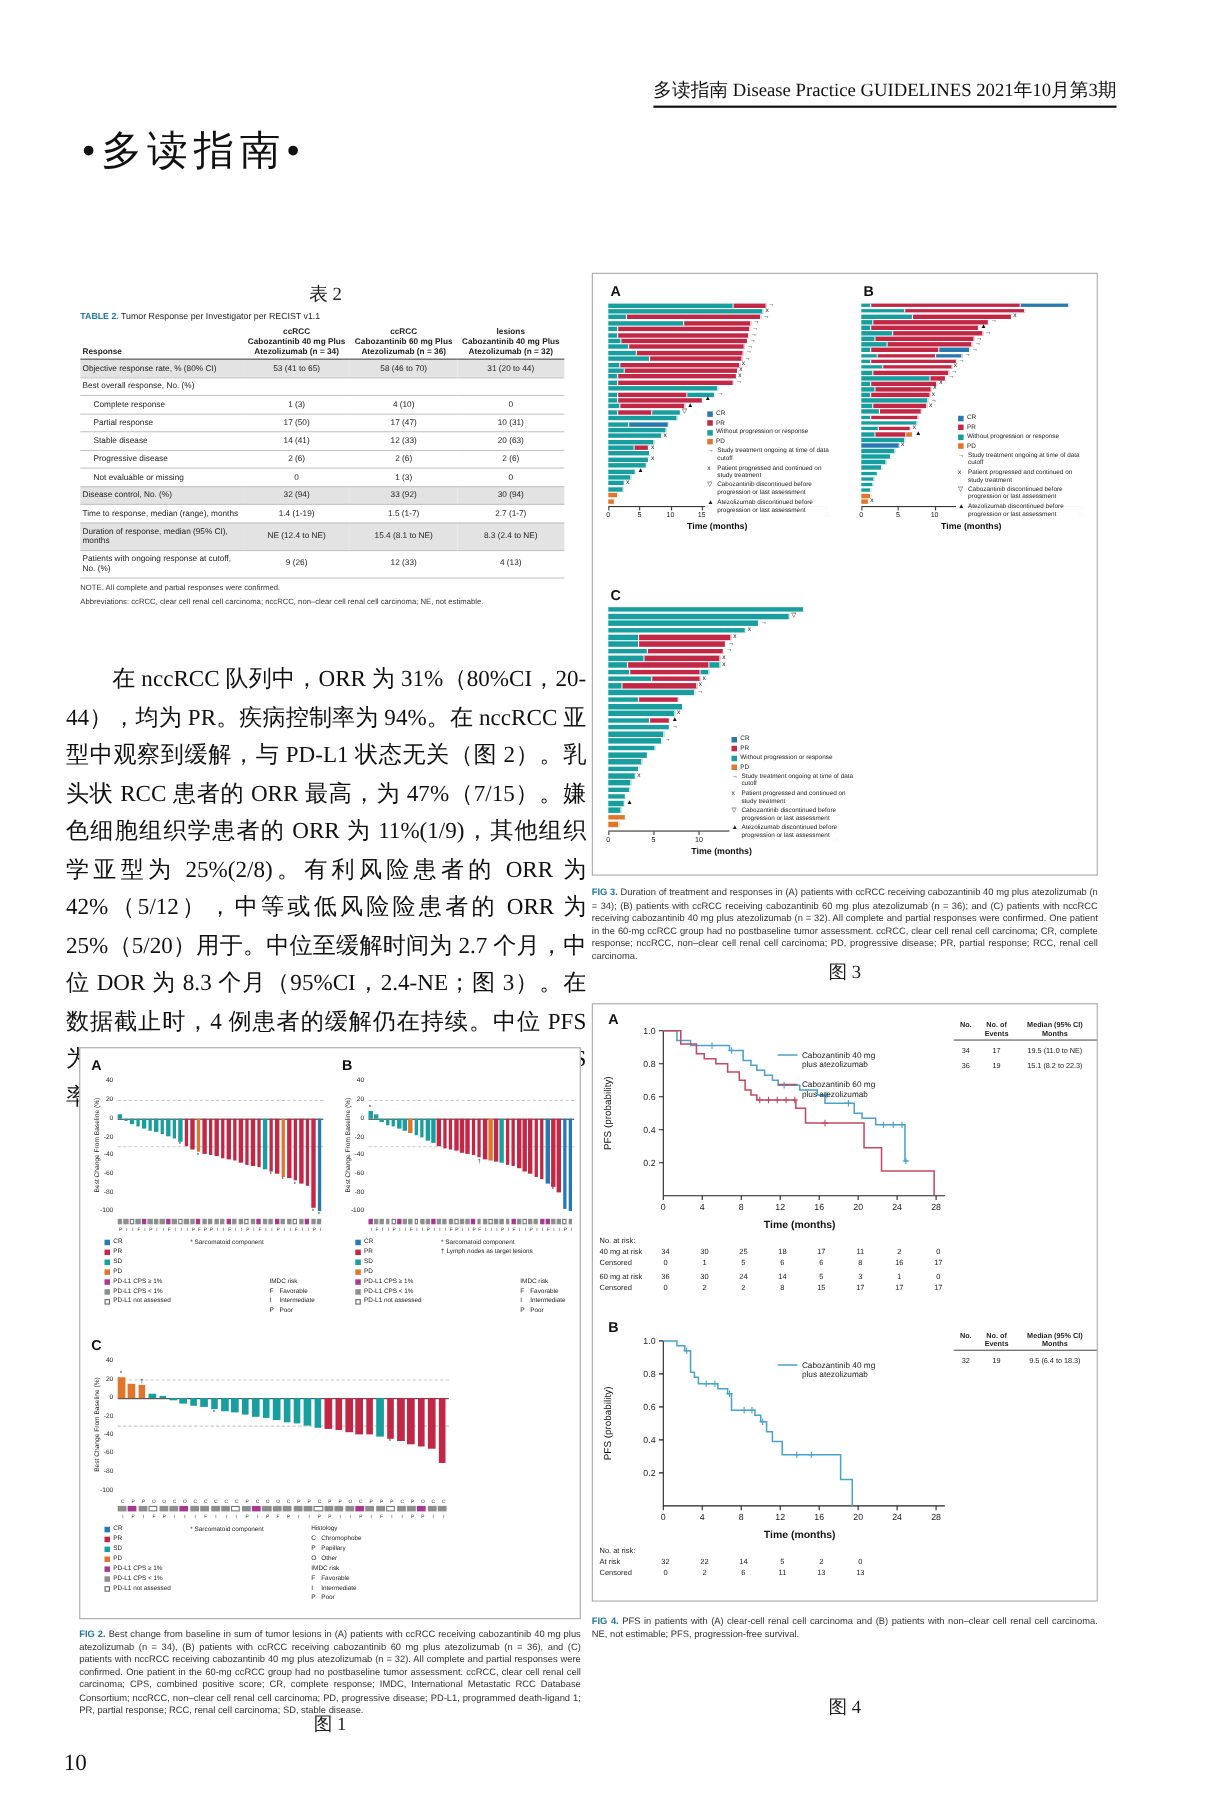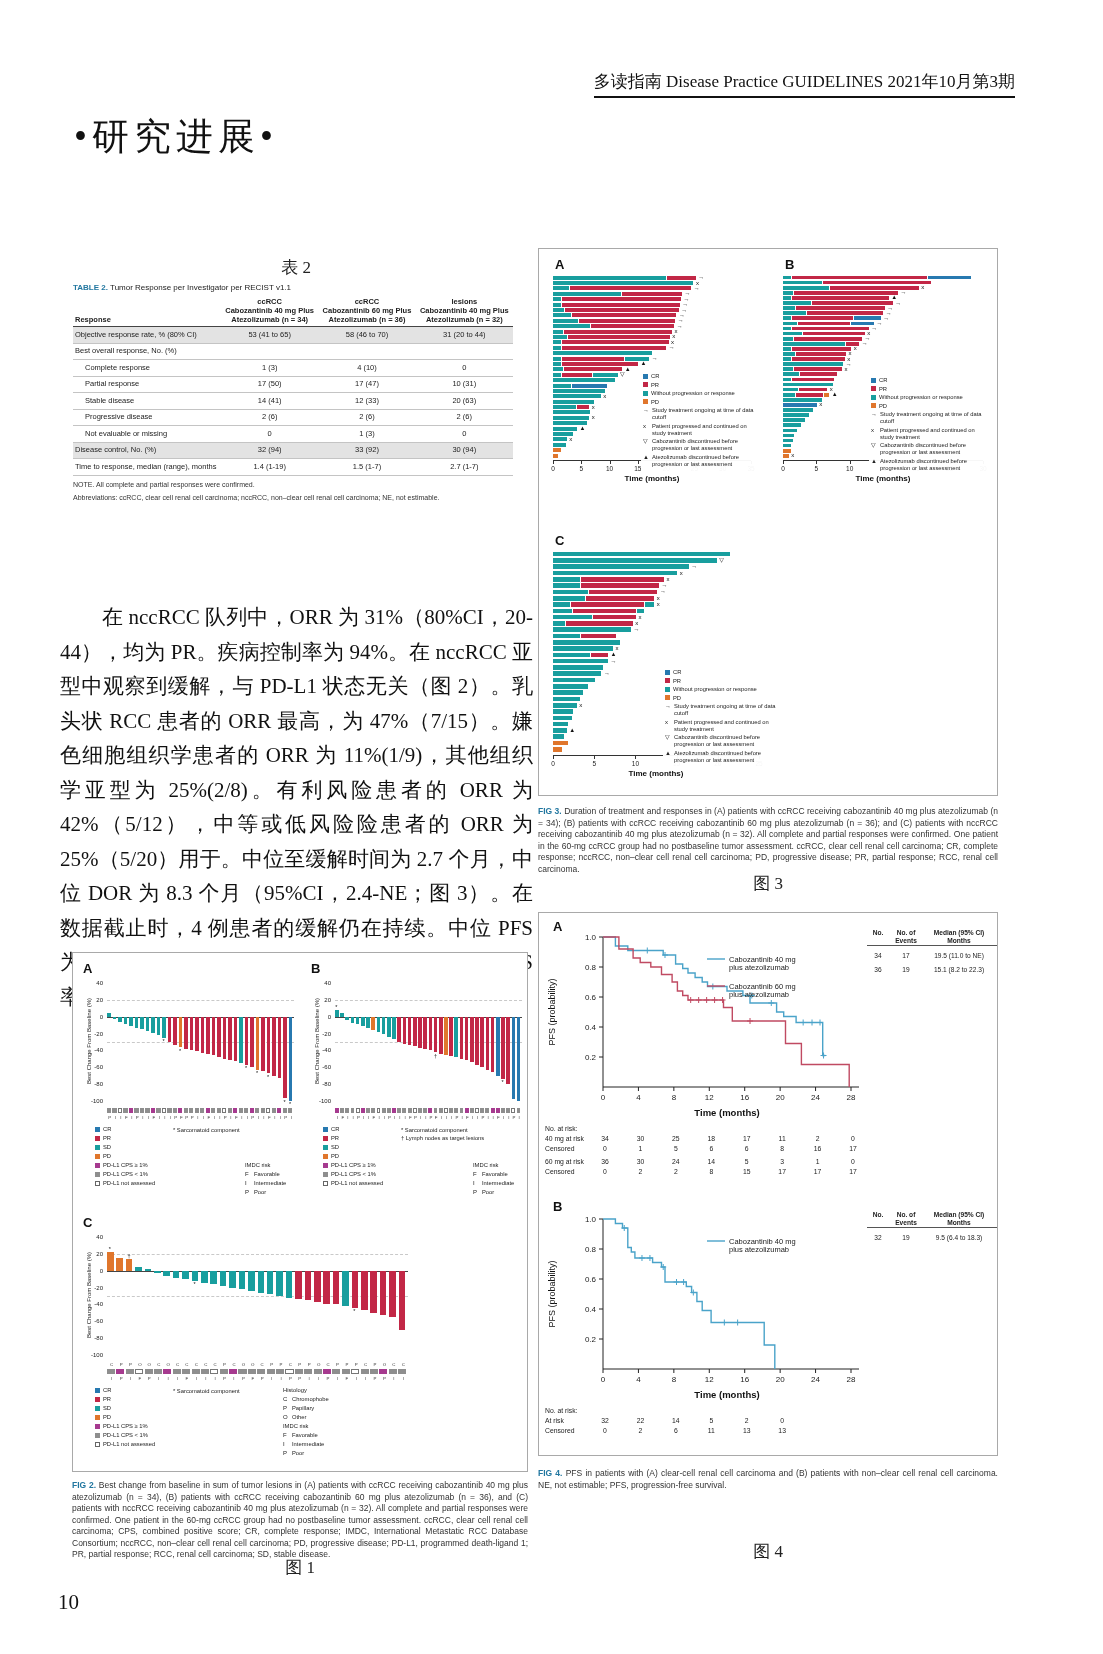--- a/index.html
+++ b/index.html
@@ -76,21 +76,21 @@
 .km-c2{width:34px;text-align:center;flex:none}
 .km-c3{width:72px;text-align:center;flex:none}
 .km-risk{position:absolute;left:2px;font-size:6.8px;color:#222}
 .km-risk .rl{position:absolute;left:4px;white-space:nowrap}
 .km-risk .rn{position:absolute;width:22px;text-align:center}
 </style>
 </head>
 <body>
 
 <div class="journal-header">多读指南 Disease Practice GUIDELINES 2021年10月第3期</div>
-<div class="section-title">•研究进展•</div>
+<div class="section-title">•多读指南•</div>
 
 <div class="tbl-cn">表 2</div>
 
 <div class="table2 t2">
   <div class="t2-title">
     <span class="lab">TABLE 2.</span>
     <span>Tumor Response per Investigator per RECIST v1.1</span>
   </div>
   <table>
     <thead>
@@ -160,20 +160,32 @@
           <td class="lbl">Disease control, No. (%)</td>
           <td class="val">32 (94)</td>
           <td class="val">33 (92)</td>
           <td class="val">30 (94)</td>
         </tr>
         <tr>
           <td class="lbl">Time to response, median (range), months</td>
           <td class="val">1.4 (1-19)</td>
           <td class="val">1.5 (1-7)</td>
           <td class="val">2.7 (1-7)</td>
+        </tr>
+        <tr class="shaded">
+          <td class="lbl">Duration of response, median (95% CI), months</td>
+          <td class="val">NE (12.4 to NE)</td>
+          <td class="val">15.4 (8.1 to NE)</td>
+          <td class="val">8.3 (2.4 to NE)</td>
+        </tr>
+        <tr>
+          <td class="lbl">Patients with ongoing response at cutoff, No. (%)</td>
+          <td class="val">9 (26)</td>
+          <td class="val">12 (33)</td>
+          <td class="val">4 (13)</td>
         </tr>
       </tbody>
   </table>
   <div class="t2-note">NOTE. All complete and partial responses were confirmed.</div>
   <div class="t2-note">Abbreviations: ccRCC, clear cell renal cell carcinoma; nccRCC, non–clear cell renal cell carcinoma; NE, not estimable.</div>
 </div>
 
 <div class="para">在 nccRCC 队列中，ORR 为 31%（80%CI，20-44），均为 PR。疾病控制率为 94%。在 nccRCC 亚型中观察到缓解，与 PD-L1 状态无关（图 2）。乳头状 RCC 患者的 ORR 最高，为 47%（7/15）。嫌色细胞组织学患者的 ORR 为 11%(1/9)，其他组织学亚型为 25%(2/8)。有利风险患者的 ORR 为 42%（5/12），中等或低风险险患者的 ORR 为 25%（5/20）用于。中位至缓解时间为 2.7 个月，中位 DOR 为 8.3 个月（95%CI，2.4-NE；图 3）。在数据截止时，4 例患者的缓解仍在持续。中位 PFS 为 9.5 个月（95%CI，6.4-18.3；图 4），1 年 PFS 率为 39%。</div>
 
 <div class="figbox" id="fig3-box">

